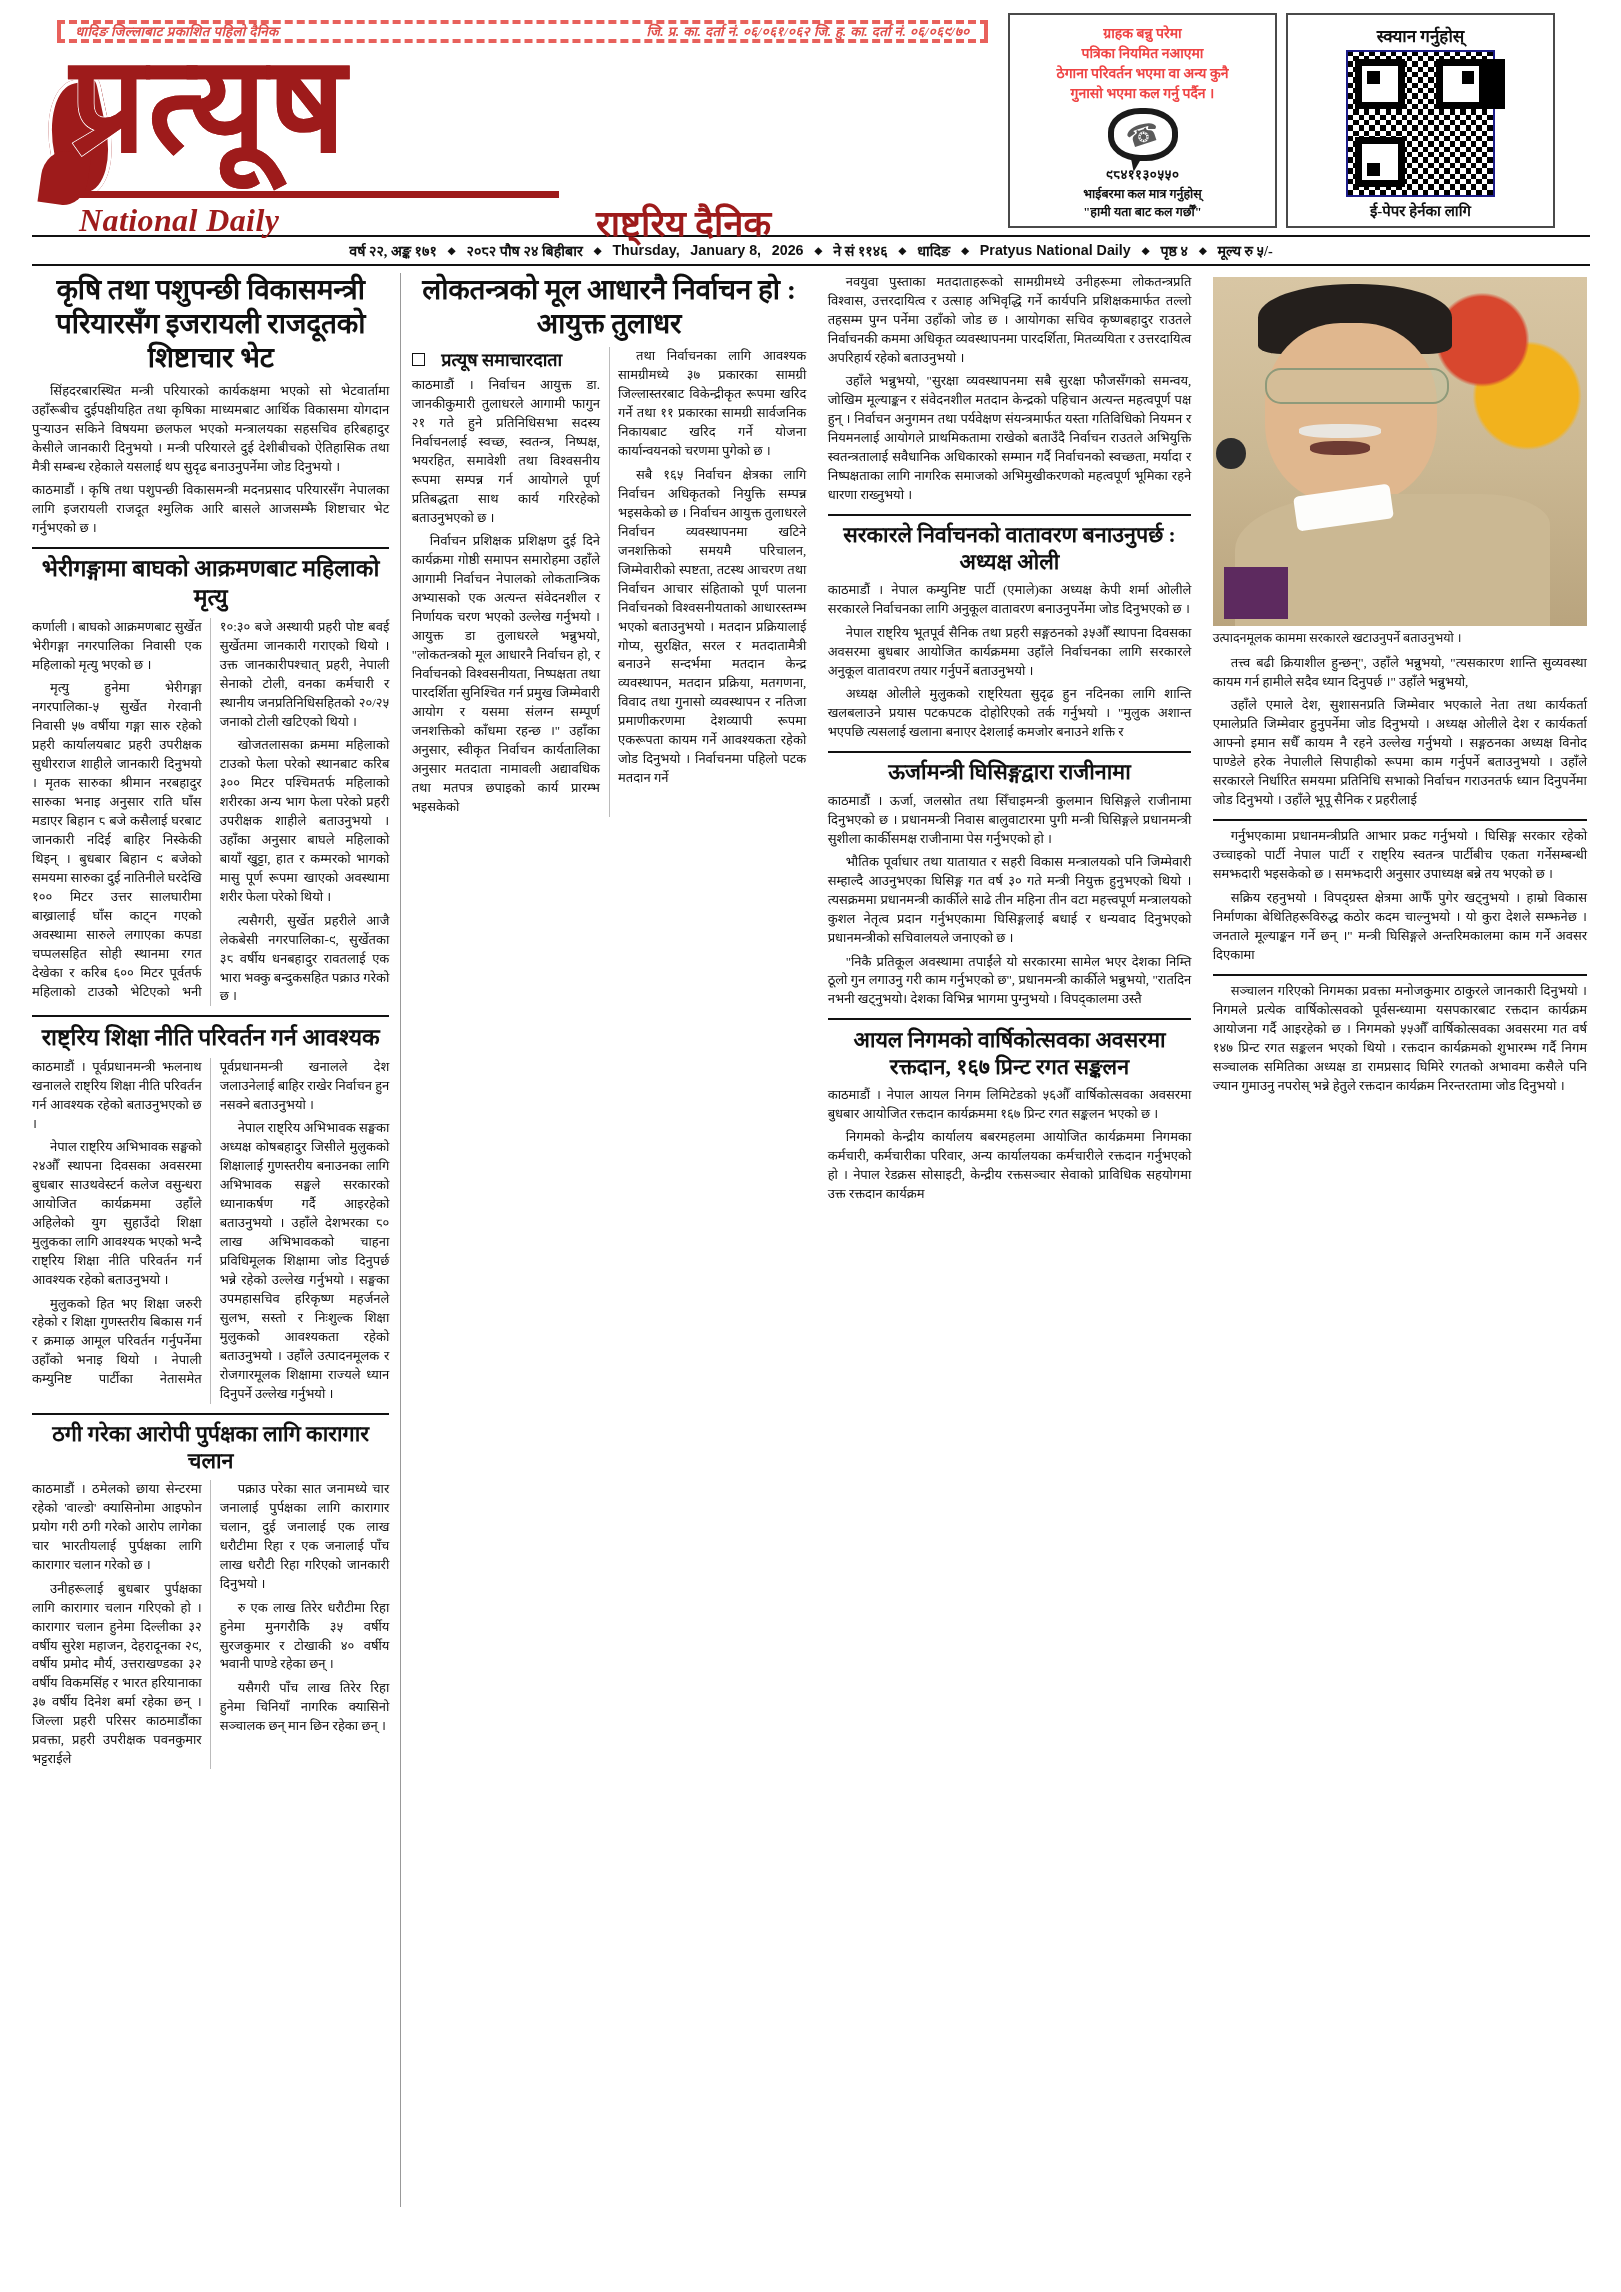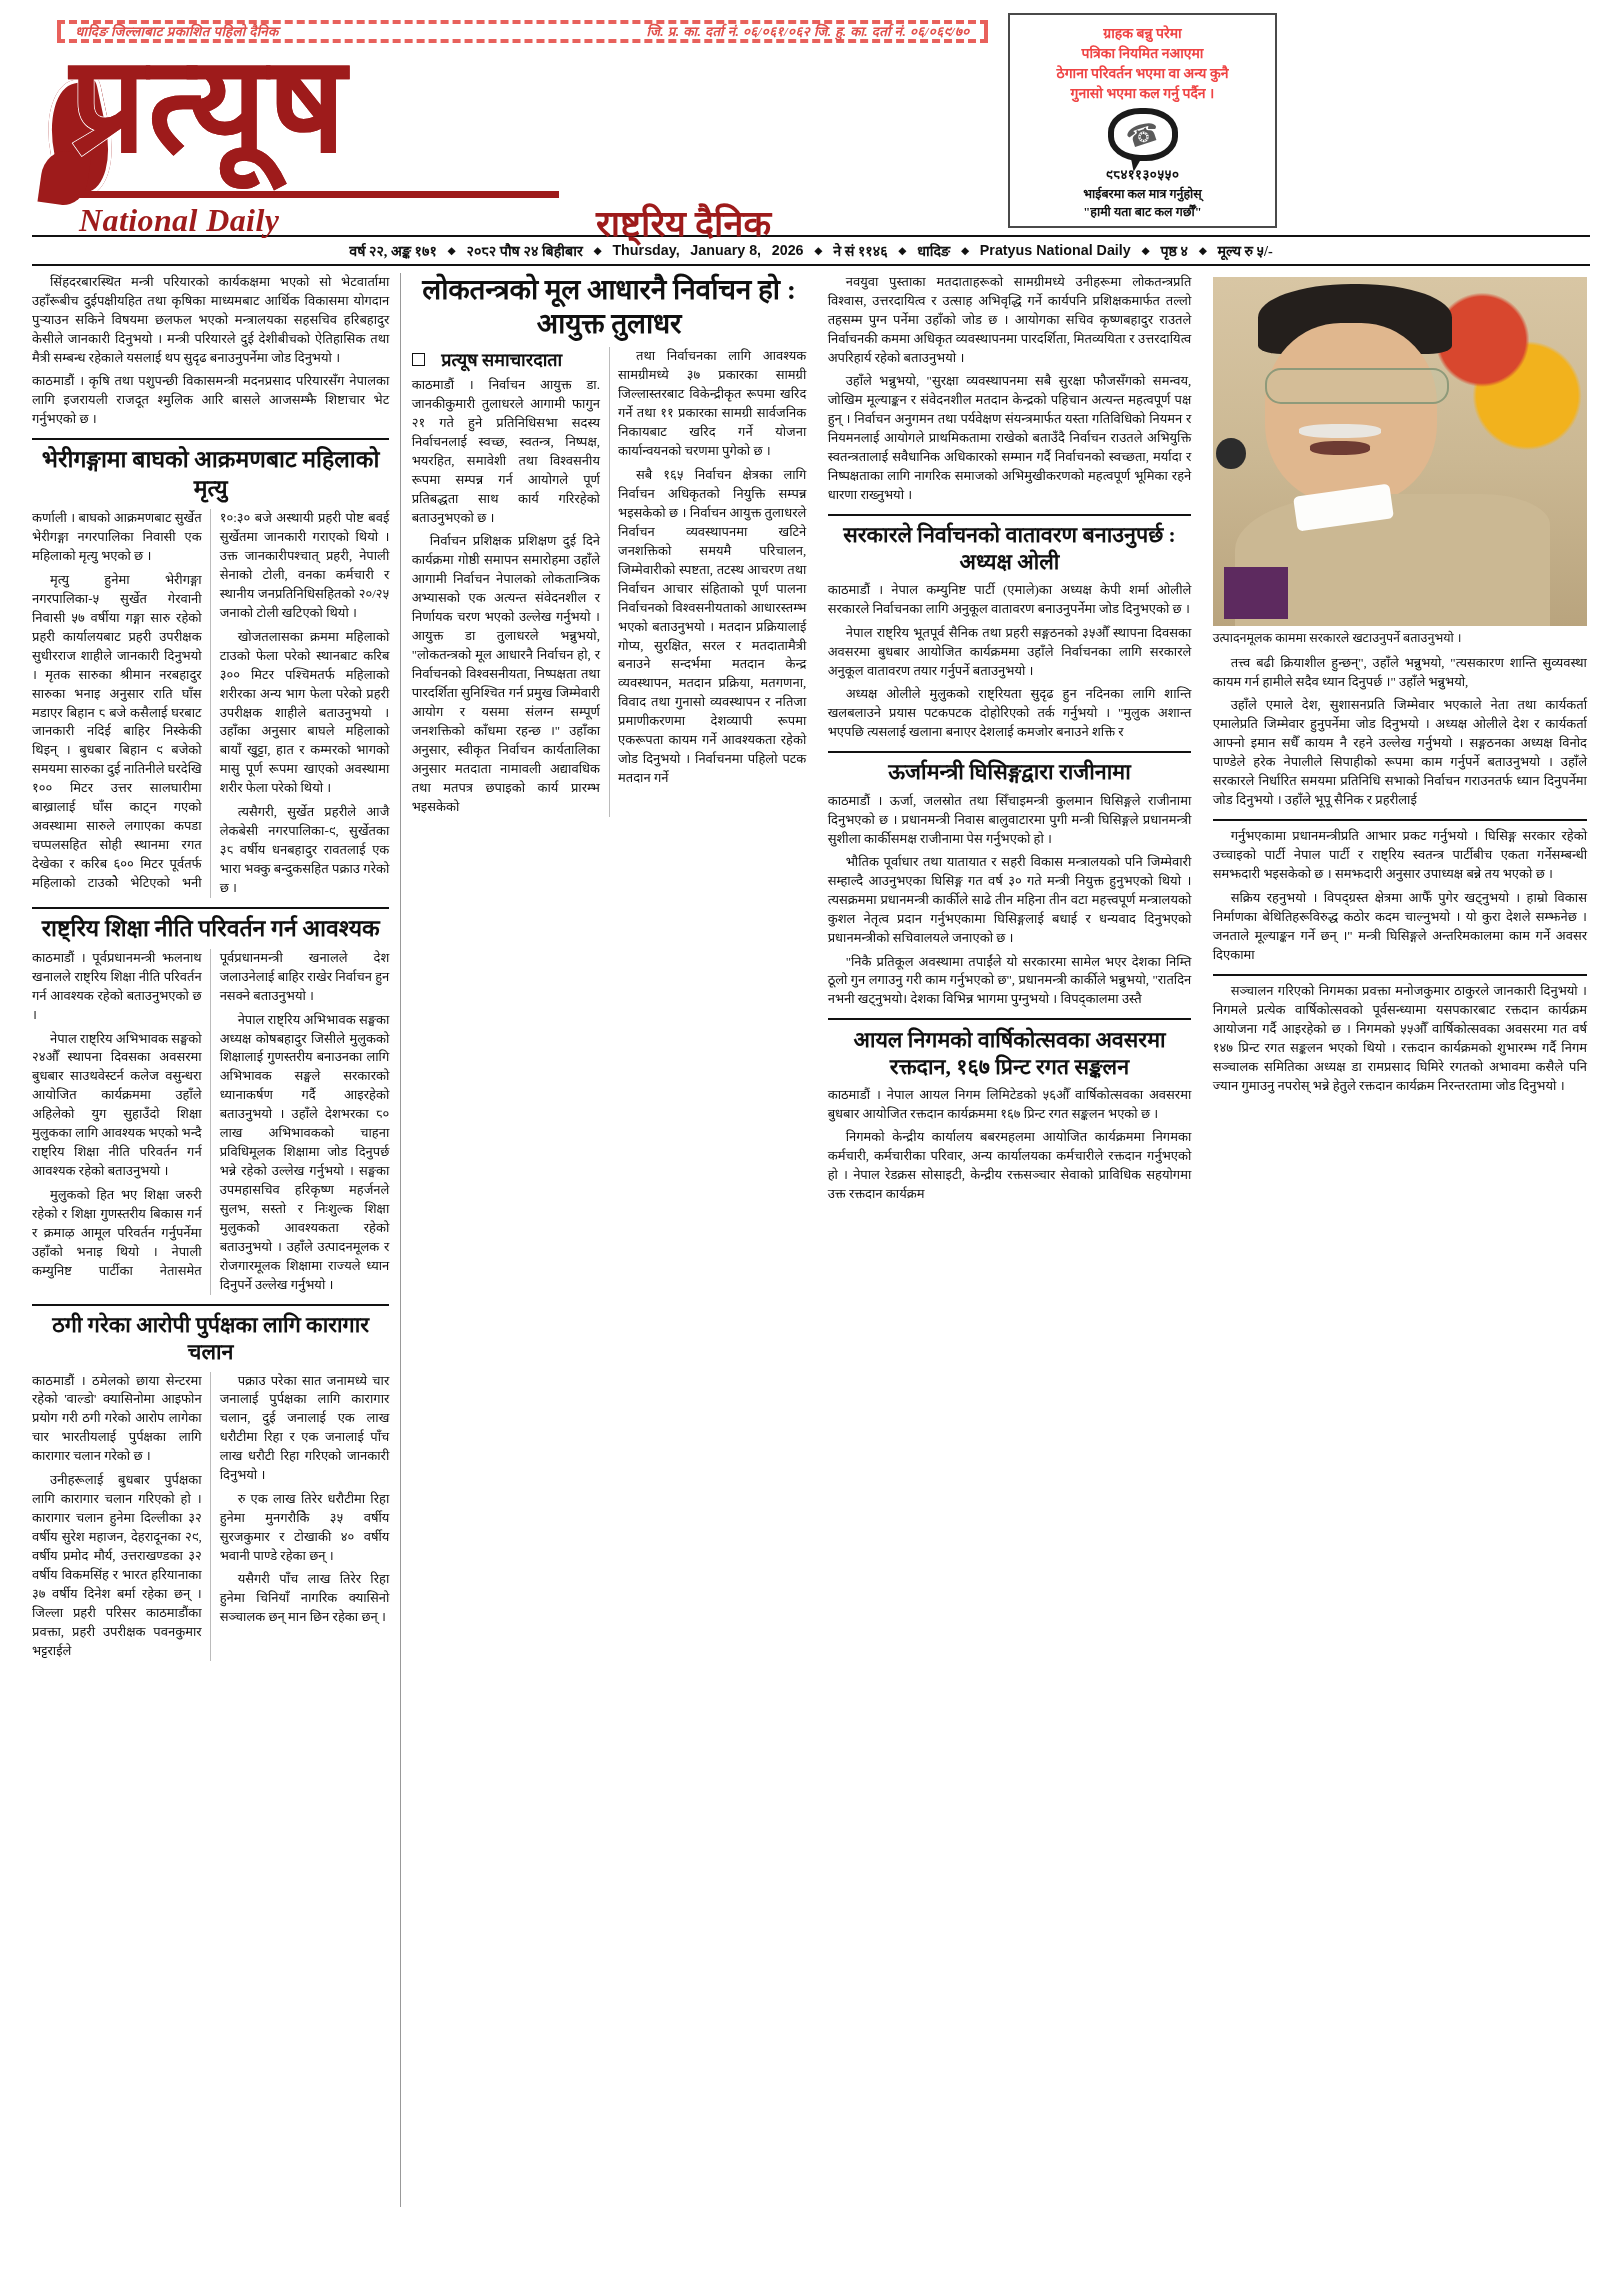--- a/index.html
+++ b/index.html
@@ -256,20 +256,30 @@
       <div class="viber">
         <div class="viber-bubble"></div>
         <div class="viber-tail"></div>
         <div class="phone-glyph">☎</div>
       </div>
       <div class="phone-no">९८४११३०५५०</div>
       <div class="small1">भाईबरमा कल मात्र गर्नुहोस्</div>
       <div class="small2">"हामी यता बाट कल गर्छौँ"</div>
     </div>
 
+    <div class="qrbox">
+      <div class="qr-title">स्क्यान गर्नुहोस्</div>
+      <div class="qr-img">
+        <div class="qr-tr"></div>
+        <div class="qr-inner1"></div>
+        <div class="qr-inner2"></div>
+        <div class="qr-inner3"></div>
+      </div>
+      <div class="qr-cap">ई-पेपर  हेर्नका  लागि</div>
+    </div>
   </div>
 
   <div class="infobar">
     <span>वर्ष २२, अङ्क १७१</span>
     <span class="d">◆</span>
     <span>२०८२ पौष २४ बिहीबार</span>
     <span class="d">◆</span>
     <span class="en">Thursday,</span>
     <span class="en sm">January 8,</span>
     <span class="en">2026</span>
@@ -283,20 +293,21 @@
     <span>पृष्ठ ४</span>
     <span class="d">◆</span>
     <span>मूल्य रु ५/-</span>
   </div>
 
   <div class="cols">
 
     <div class="col c1">
 
       <article>
+        <h1 class="head-main">कृषि तथा पशुपन्छी विकासमन्त्री परियारसँग इजरायली राजदूतको शिष्टाचार भेट</h1>
         <p class="body ind">सिंहदरबारस्थित मन्त्री परियारको कार्यकक्षमा भएको सो भेटवार्तामा उहाँरूबीच दुईपक्षीयहित तथा कृषिका माध्यमबाट आर्थिक विकासमा योगदान पुऱ्याउन सकिने विषयमा छलफल भएको मन्त्रालयका सहसचिव हरिबहादुर केसीले जानकारी दिनुभयो । मन्त्री परियारले दुई देशीबीचको ऐतिहासिक तथा मैत्री सम्बन्ध रहेकाले यसलाई थप सुदृढ बनाउनुपर्नेमा जोड दिनुभयो ।</p>
         <p class="body">काठमाडौं । कृषि तथा पशुपन्छी विकासमन्त्री मदनप्रसाद परियारसँग नेपालका लागि इजरायली राजदूत श्मुलिक आरि बासले आजसम्झै शिष्टाचार भेट गर्नुभएको छ ।</p>
       </article>
 
       <div class="hr-top"></div>
 
       <article>
         <h2 class="head">भेरीगङ्गामा बाघको आक्रमणबाट महिलाको मृत्यु</h2>
         <div class="flow2">
           <p class="body">कर्णाली । बाघको आक्रमणबाट सुर्खेत भेरीगङ्गा नगरपालिका निवासी एक महिलाको मृत्यु भएको छ ।</p>

